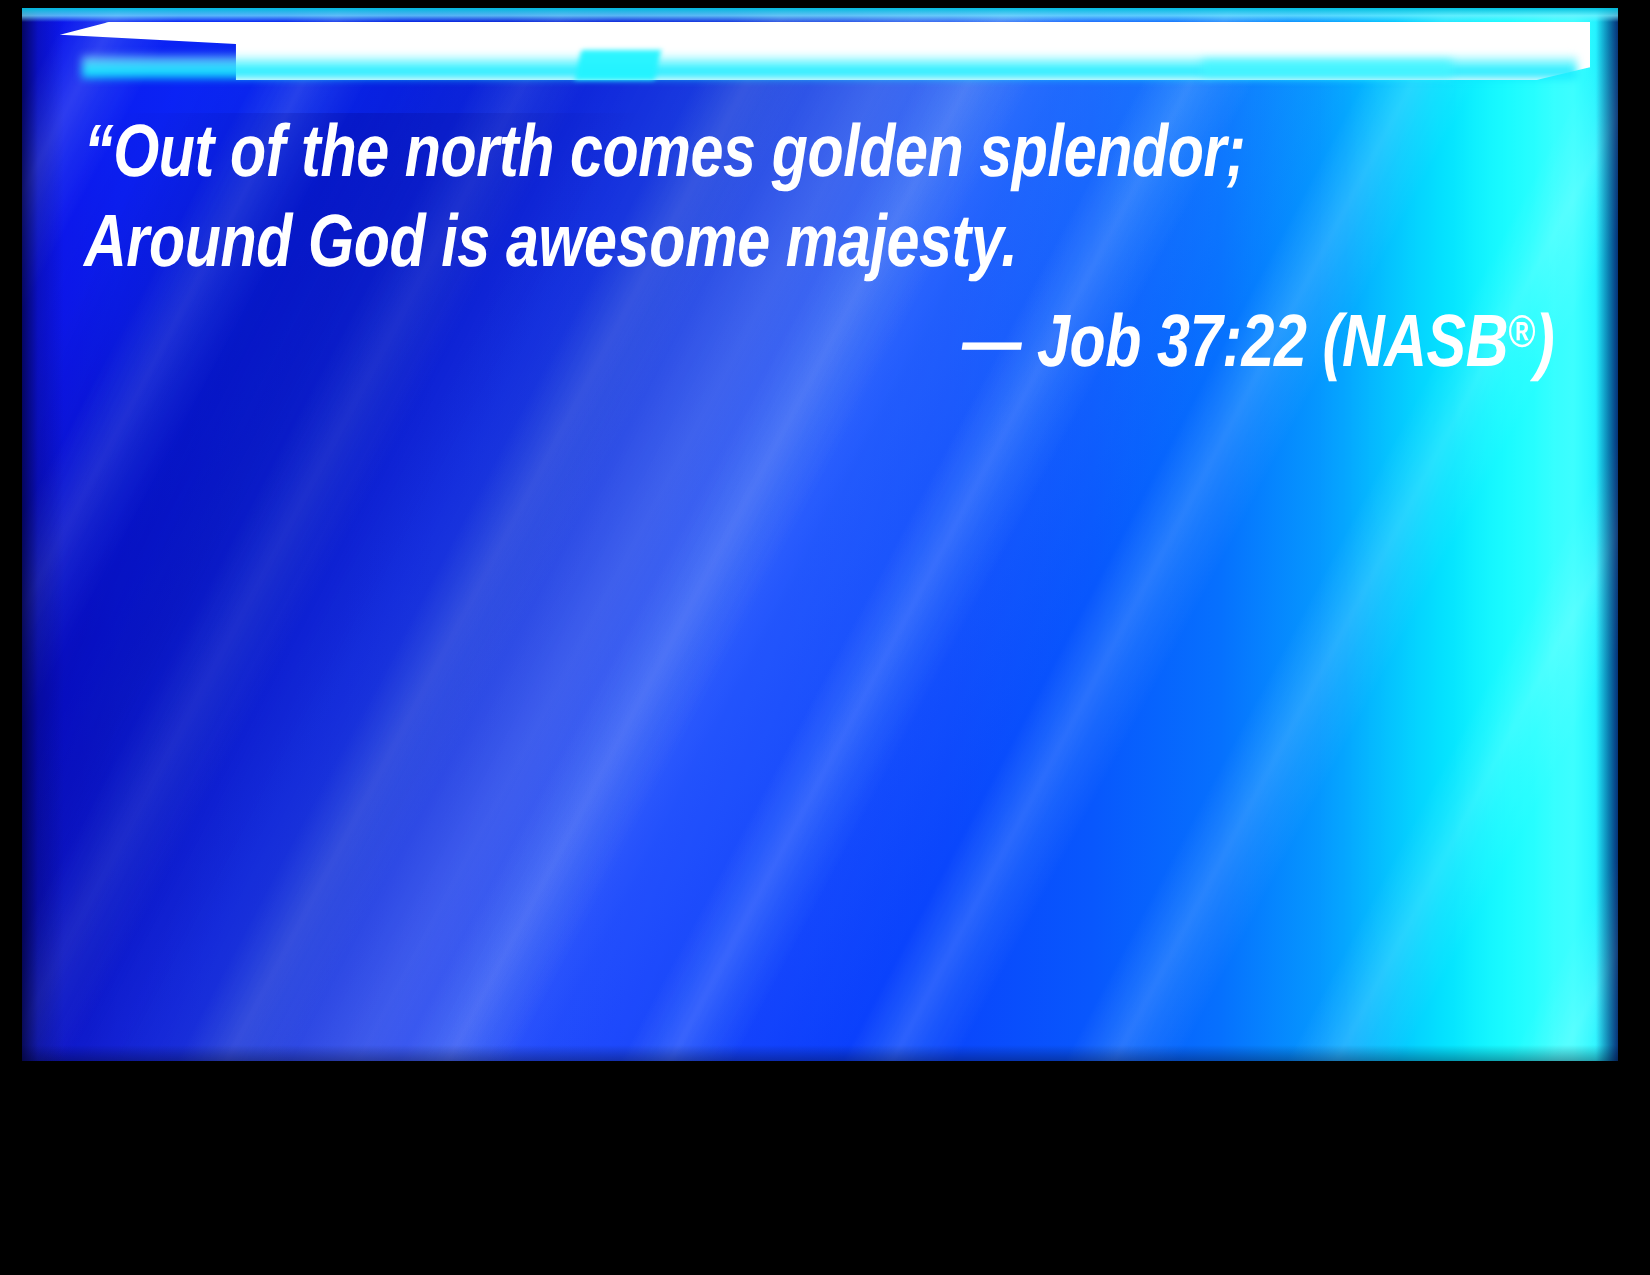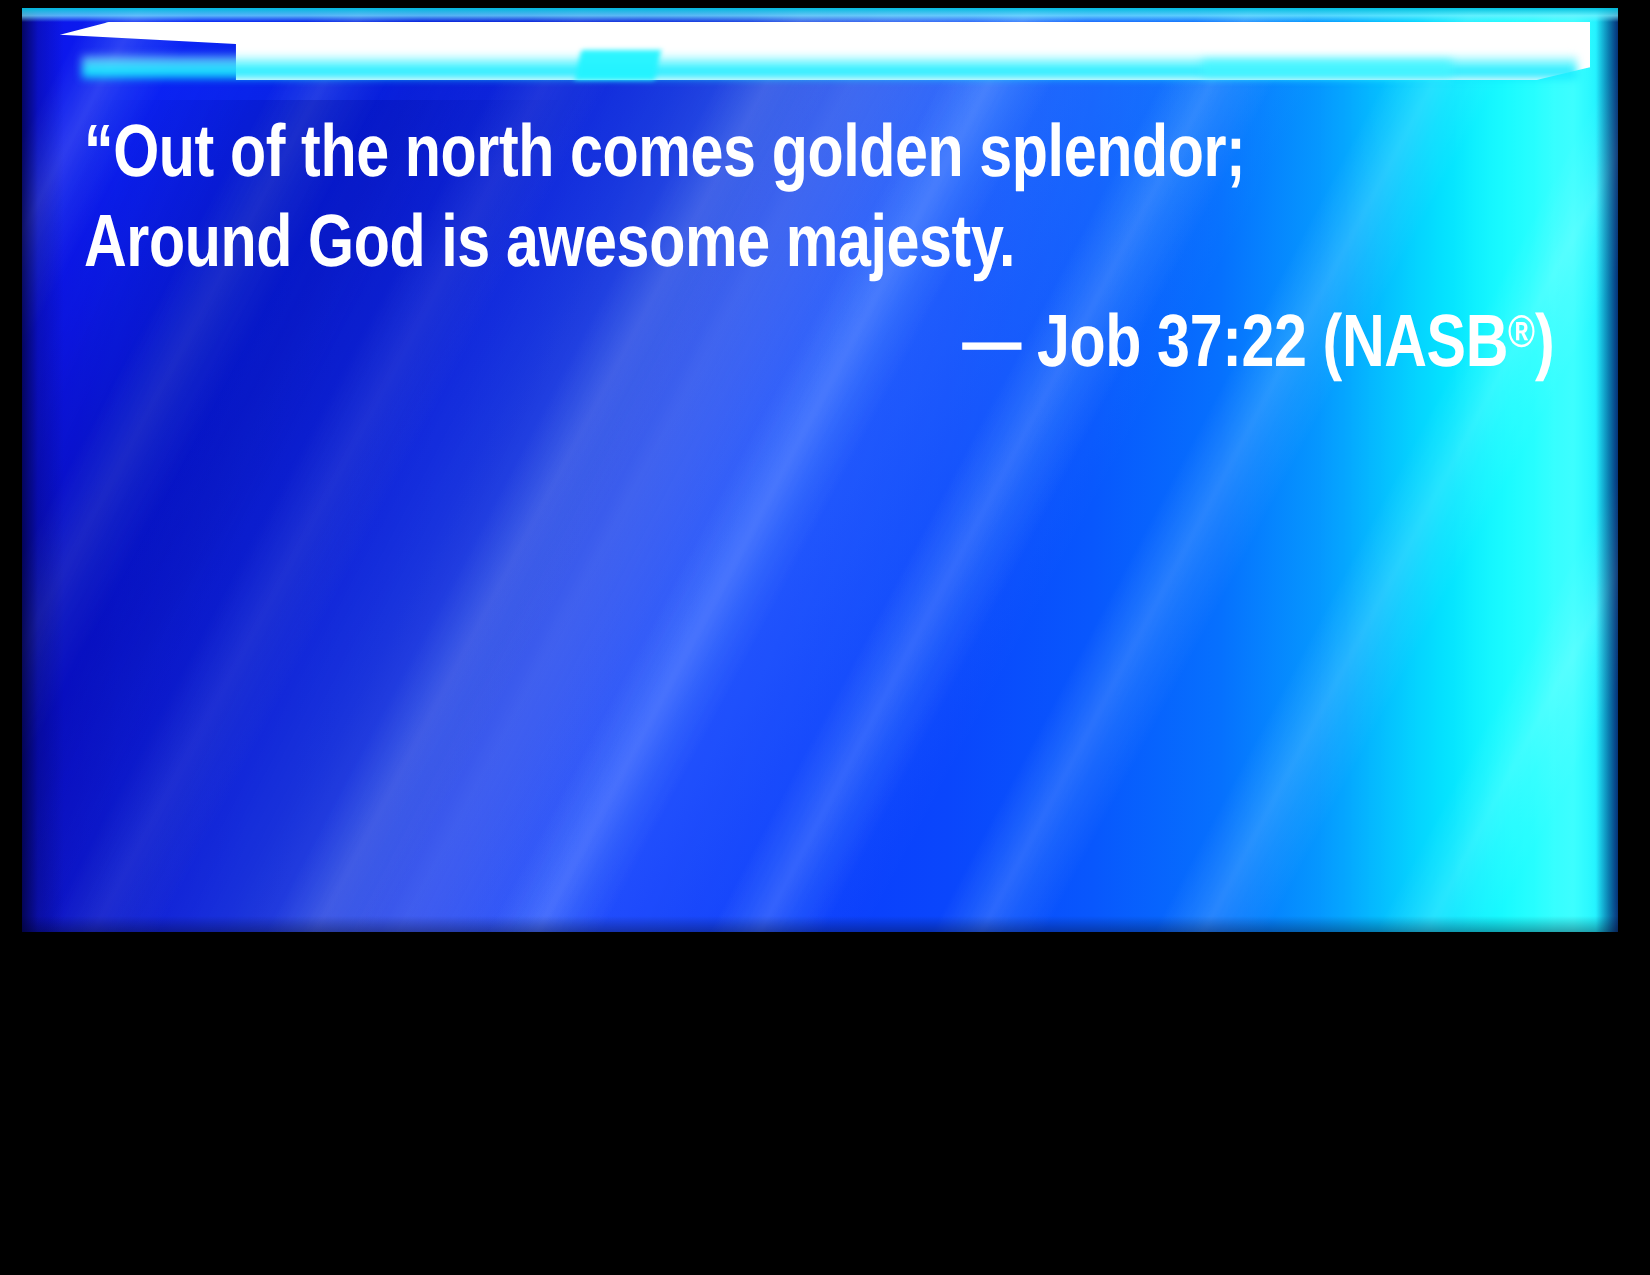--- a/index.html
+++ b/index.html
@@ -15,23 +15,24 @@
     background: #000000;
     font-family: "Liberation Sans Narrow", "Liberation Sans", "DejaVu Sans", sans-serif;
   }
 
   
   #slide {
     position: absolute;
     left: 22px;
     top: 8px;
     width: 1596px;
-    height: 924px;
+    height: 1053px;
     overflow: hidden;
     background: #a21caf;
+    font-style: italic;
   }
 
   
   .bg-base {
     position: absolute;
     inset: 0;
     background: linear-gradient(
       90deg,
       #0d12e8 0%,
       #0b1ff2 6%,

